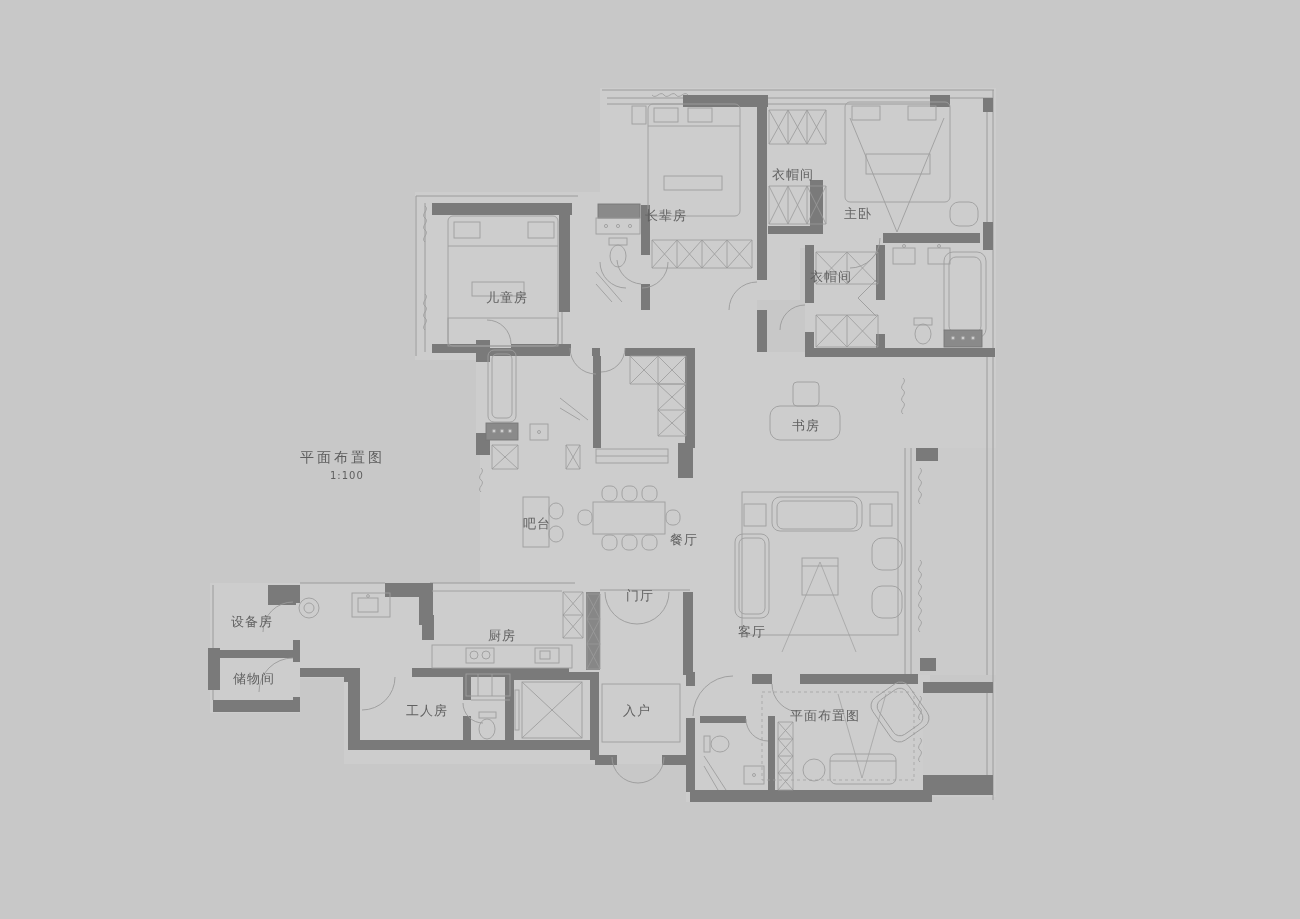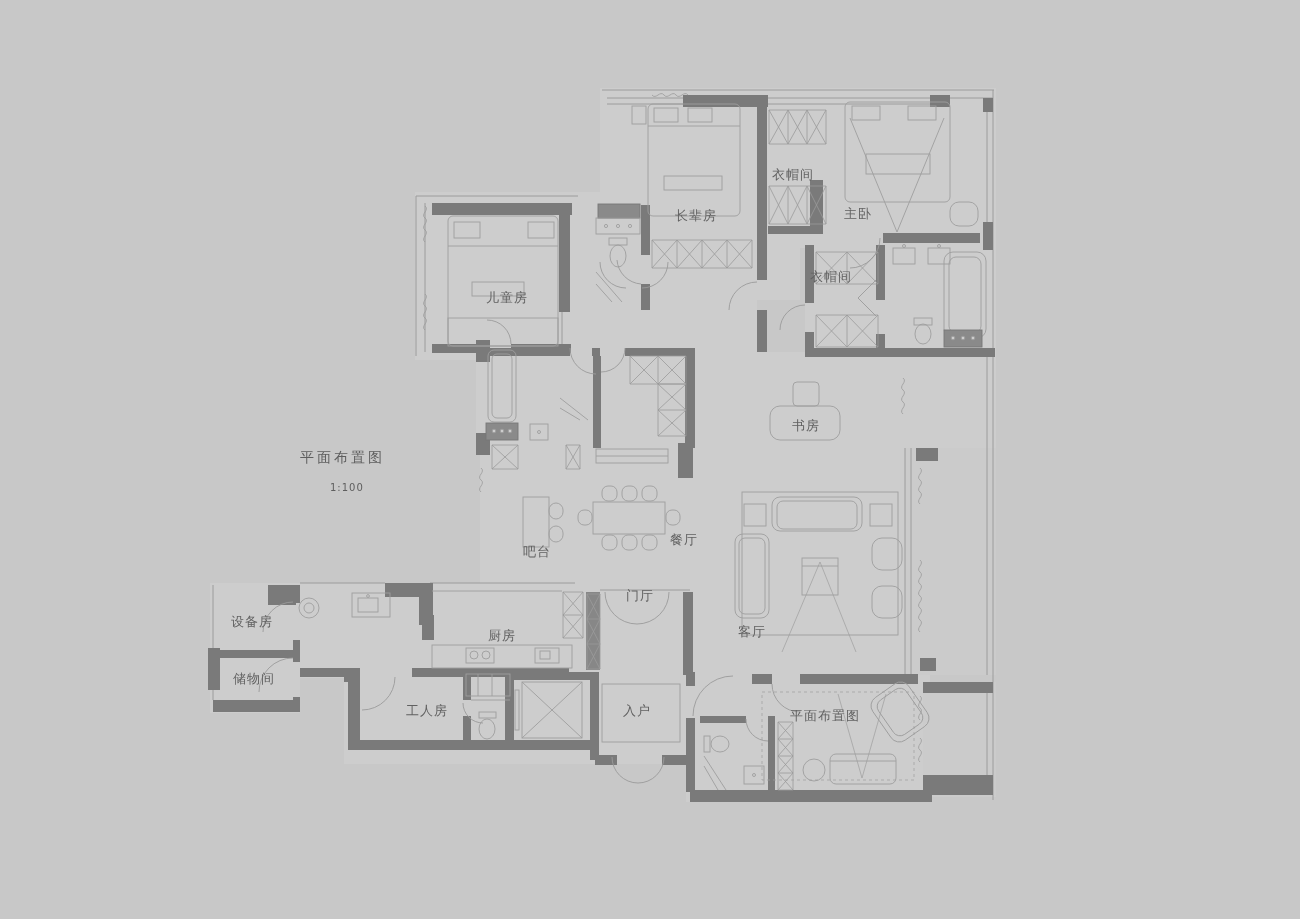--- a/index.html
+++ b/index.html
@@ -4,21 +4,21 @@
 <style>
   html,body{margin:0;padding:0;}
   body{width:1300px;height:919px;background:#c8c8c8;overflow:hidden;
        font-family:"DejaVu Sans",sans-serif;}
   .plan{position:relative;width:1300px;height:919px;}
   .plan svg{position:absolute;left:0;top:0;}
   .room-label{position:absolute;transform:translate(-50%,-50%);
       font-size:13px;color:#616161;letter-spacing:1px;white-space:nowrap;}
   .title-block{position:absolute;left:300px;top:449px;color:#5e5e5e;}
   .title-block .t1{font-size:14px;letter-spacing:3px;}
-  .title-block .t2{font-size:10px;letter-spacing:1px;margin:15px 0 0 30px;}
+  .title-block .t2{font-size:10px;letter-spacing:1px;margin:3px 0 0 30px;}
 </style>
 </head>
 <body>
 
 <div class="plan">
 
 <svg width="1300" height="919" viewBox="0 0 1300 919">
 
   <g fill="#cdcdcd" stroke="none">
     <rect x="415" y="192" width="230" height="168"></rect>
@@ -304,26 +304,26 @@
     <path d="M425,206 c5,4 -5,8 0,12 c5,4 -5,8 0,12 c5,4 -5,8 0,12"></path>
     <path d="M425,294 c5,4 -5,8 0,12 c5,4 -5,8 0,12 c5,4 -5,8 0,12"></path>
     <path d="M481,468 c5,4 -5,8 0,12 c5,4 -5,8 0,12"></path>
     <path d="M920,696 c5,4 -5,8 0,12 c5,4 -5,8 0,12"></path>
     <path d="M920,738 c5,4 -5,8 0,12 c5,4 -5,8 0,12"></path>
     <path d="M652,95 c4,5 8,-5 12,0 c4,5 8,-5 12,0 c4,5 8,-5 12,0"></path>
   </g>
 </svg>
 
   <div class="room-label" style="left:507px;top:298px">儿童房</div>
-  <div class="room-label" style="left:696px;top:216px">长辈房</div>
+  <div class="room-label" style="left:666px;top:216px">长辈房</div>
   <div class="room-label" style="left:793px;top:175px">衣帽间</div>
   <div class="room-label" style="left:858px;top:214px">主卧</div>
   <div class="room-label" style="left:831px;top:277px">衣帽间</div>
   <div class="room-label" style="left:806px;top:426px">书房</div>
-  <div class="room-label" style="left:537px;top:552px">吧台</div>
+  <div class="room-label" style="left:537px;top:524px">吧台</div>
   <div class="room-label" style="left:684px;top:540px">餐厅</div>
   <div class="room-label" style="left:752px;top:632px">客厅</div>
   <div class="room-label" style="left:502px;top:636px">厨房</div>
   <div class="room-label" style="left:640px;top:596px">门厅</div>
   <div class="room-label" style="left:252px;top:622px">设备房</div>
   <div class="room-label" style="left:254px;top:679px">储物间</div>
   <div class="room-label" style="left:427px;top:711px">工人房</div>
   <div class="room-label" style="left:637px;top:711px">入户</div>
   <div class="room-label" style="left:825px;top:716px">平面布置图</div>
 

